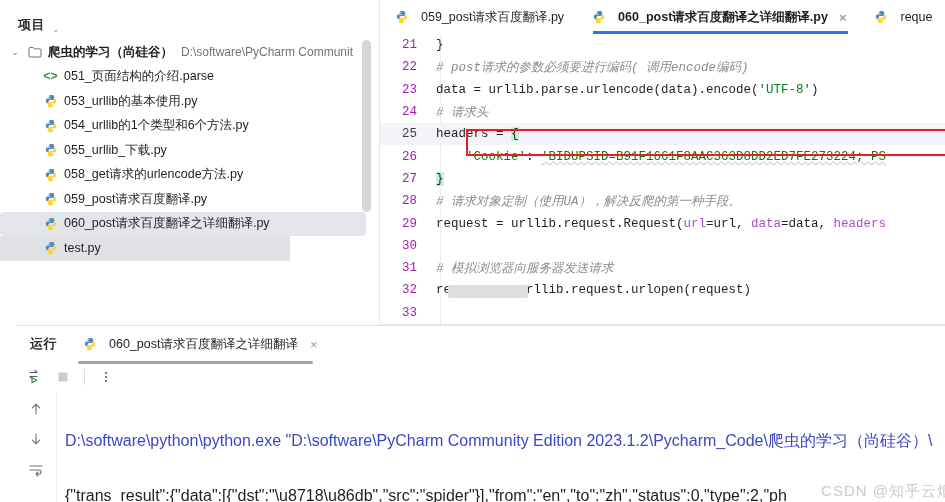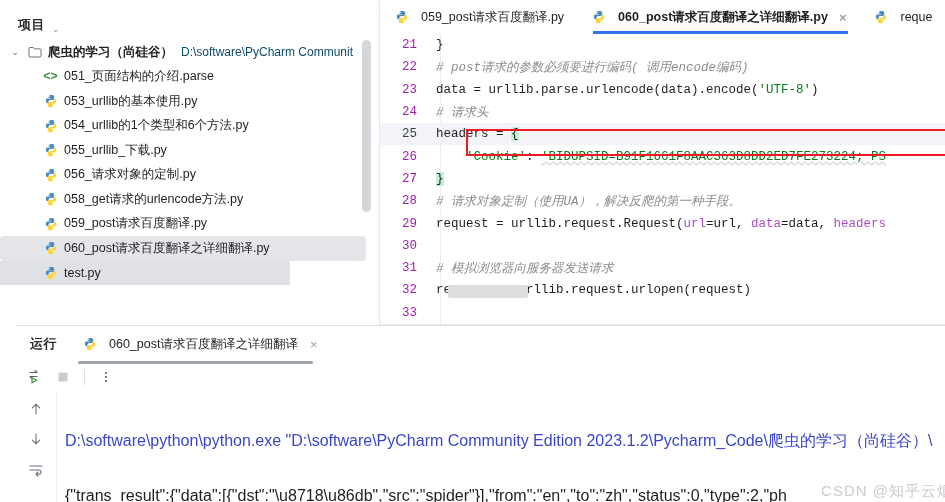--- a/index.html
+++ b/index.html
@@ -52,21 +52,21 @@
   .tree-row.hl { background: #dfe1e5; }
   .twisty {
     width: 14px; display: inline-block; text-align: center;
     color: #6c707e; font-size: 9px; margin-right: 4px;
   }
   .ico {
     width: 17px; height: 16px; margin-right: 5px; flex: 0 0 17px;
     display: inline-flex; align-items: center; justify-content: center;
   }
   .node-label { font-weight: bold; color: #1f1f22; font-size: 12.5px; }
-  .node-path { color: #0c4a6e; font-size: 12px; margin-left: 8px; font-weight: normal; }
+  .node-path { color: #737373; font-size: 12px; margin-left: 8px; font-weight: normal; }
   .file-label { color: #1f1f22; font-size: 12.5px; }
   .tag-icon { color: #3d8b40; font-size: 12px; font-weight: bold; font-family: "Liberation Mono", monospace; }
 
   .sidebar-scrollbar {
     position: absolute; right: 9px; top: 40px;
     width: 9px; height: 172px;
     background: #d4d6da; border-radius: 5px;
   }
   .sidebar-divider {
     position: absolute; right: 0; top: 0; width: 1px; height: 325px;
@@ -243,29 +243,20 @@
         <div class="tree-row child">
           <span class="ico">
             <svg width="14" height="14" viewBox="0 0 16 16">
               <path d="M7.8 1c-2 0-2.4.9-2.4 2v1.6h2.5v.5H4.2C3 5.1 2.1 5.8 2.1 7.8s.8 2.7 2.1 2.7h1V8.9c0-1.2.9-2.1 2.1-2.1h2.5c1 0 1.8-.8 1.8-1.8V3c0-1-.8-1.8-1.8-2H7.8zm-1.4.9a.6.6 0 110 1.2.6.6 0 010-1.2z" fill="#4b8bbe"></path>
               <path d="M8.2 15c2 0 2.4-.9 2.4-2v-1.6H8.1v-.5h3.7c1.2 0 2.1-.7 2.1-2.7s-.8-2.7-2.1-2.7h-1v1.6c0 1.2-.9 2.1-2.1 2.1H6.2c-1 0-1.8.8-1.8 1.8V13c0 1 .8 1.8 1.8 2h2zm1.4-.9a.6.6 0 110-1.2.6.6 0 010 1.2z" fill="#ffd43b"></path>
             </svg>
           </span>
           <span class="file-label">055_urllib_下载.py</span>
         </div>
 
-        <div class="tree-row child">
-          <span class="ico">
-            <svg width="14" height="14" viewBox="0 0 16 16">
-              <path d="M7.8 1c-2 0-2.4.9-2.4 2v1.6h2.5v.5H4.2C3 5.1 2.1 5.8 2.1 7.8s.8 2.7 2.1 2.7h1V8.9c0-1.2.9-2.1 2.1-2.1h2.5c1 0 1.8-.8 1.8-1.8V3c0-1-.8-1.8-1.8-2H7.8zm-1.4.9a.6.6 0 110 1.2.6.6 0 010-1.2z" fill="#4b8bbe"></path>
-              <path d="M8.2 15c2 0 2.4-.9 2.4-2v-1.6H8.1v-.5h3.7c1.2 0 2.1-.7 2.1-2.7s-.8-2.7-2.1-2.7h-1v1.6c0 1.2-.9 2.1-2.1 2.1H6.2c-1 0-1.8.8-1.8 1.8V13c0 1 .8 1.8 1.8 2h2zm1.4-.9a.6.6 0 110-1.2.6.6 0 010 1.2z" fill="#ffd43b"></path>
-            </svg>
-          </span>
-          <span class="file-label">056_请求对象的定制.py</span>
-        </div>
 
 
         <div class="tree-row child">
           <span class="ico">
             <svg width="14" height="14" viewBox="0 0 16 16">
               <path d="M7.8 1c-2 0-2.4.9-2.4 2v1.6h2.5v.5H4.2C3 5.1 2.1 5.8 2.1 7.8s.8 2.7 2.1 2.7h1V8.9c0-1.2.9-2.1 2.1-2.1h2.5c1 0 1.8-.8 1.8-1.8V3c0-1-.8-1.8-1.8-2H7.8zm-1.4.9a.6.6 0 110 1.2.6.6 0 010-1.2z" fill="#4b8bbe"></path>
               <path d="M8.2 15c2 0 2.4-.9 2.4-2v-1.6H8.1v-.5h3.7c1.2 0 2.1-.7 2.1-2.7s-.8-2.7-2.1-2.7h-1v1.6c0 1.2-.9 2.1-2.1 2.1H6.2c-1 0-1.8.8-1.8 1.8V13c0 1 .8 1.8 1.8 2h2zm1.4-.9a.6.6 0 110-1.2.6.6 0 010 1.2z" fill="#ffd43b"></path>
             </svg>
           </span>
           <span class="file-label">058_get请求的urlencode方法.py</span>

